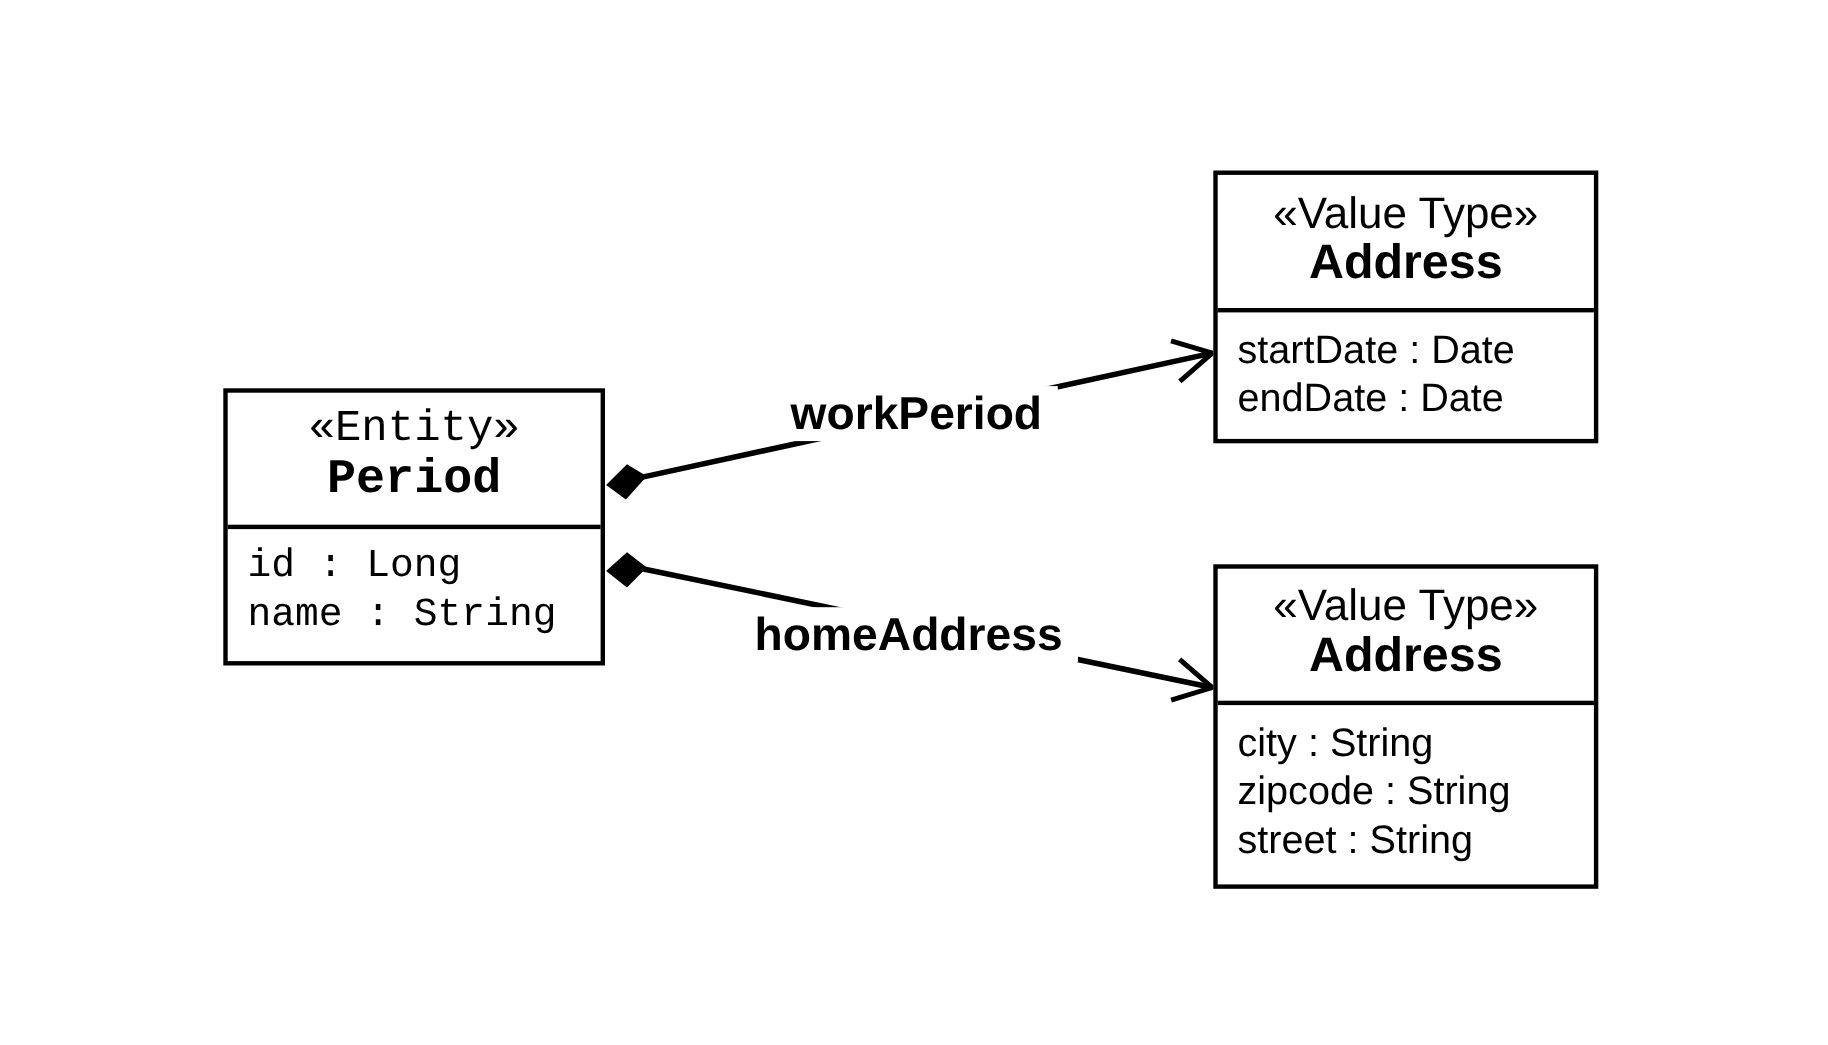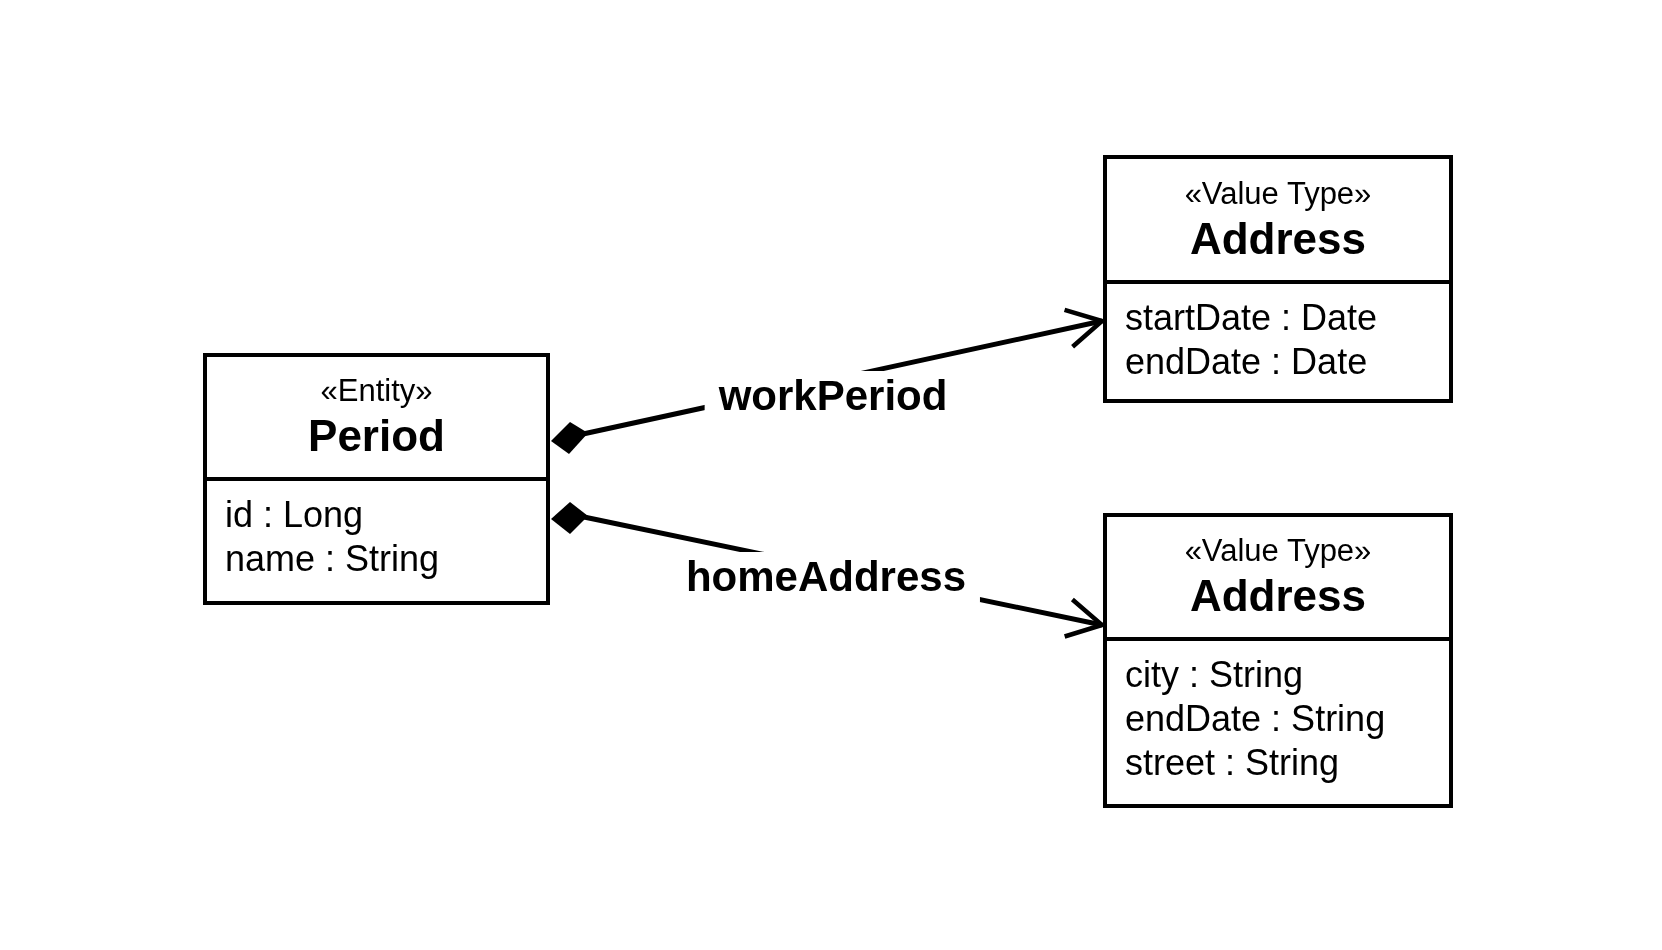--- a/index.html
+++ b/index.html
@@ -31,21 +31,21 @@
   }
   .uml-header {
     box-sizing: border-box;
     border-bottom: 4px solid #000000;
     display: flex;
     flex-direction: column;
     align-items: center;
     justify-content: center;
   }
   .stereotype {
-    font-size: 31px;
+    font-size: 40px;
     line-height: 38px;
     white-space: nowrap;
   }
   .classname {
     font-size: 44px;
     font-weight: bold;
     line-height: 52px;
     white-space: nowrap;
   }
   .uml-attrs {
@@ -61,27 +61,27 @@
     transform: translate(-50%, -50%);
     font-size: 42px;
     font-weight: bold;
     line-height: 50px;
     background: #ffffff;
     padding: 0 14px;
     white-space: nowrap;
     z-index: 3;
   }
   
-  .box-member  { left: 203px;  top: 353px; width: 347px; height: 252px; }
+  .box-member  { left: 203px;  top: 353px; width: 347px; height: 252px; font-family: Liberation Mono, monospace; }
   .box-member .uml-header  { height: 124px; }
   .box-period  { left: 1103px; top: 155px; width: 350px; height: 248px; }
   .box-period .uml-header  { height: 125px; }
   .box-address { left: 1103px; top: 513px; width: 350px; height: 295px; }
   .box-address .uml-header { height: 124px; }
-  .label-workperiod  { left: 833px; top: 396px; text-align: center; }
+  .label-workperiod  { left: 833px; top: 376px; text-align: center; }
   .label-homeaddress { left: 826px; top: 577px; }
 </style>
 </head>
 <body>
 
 <div class="canvas">
 
   <svg class="connectors" width="1662" height="950" viewBox="0 0 1662 950">
     <defs>
       <marker id="openArrow" viewBox="0 0 10 10" refX="8.8" refY="5" markerWidth="9" markerHeight="9" orient="auto">
@@ -118,21 +118,21 @@
     </div>
   </div>
 
   <div class="uml-class box-address">
     <div class="uml-header">
       <div class="stereotype">«Value Type»</div>
       <div class="classname">Address</div>
     </div>
     <div class="uml-attrs">
       <div class="attr">city : String</div>
-      <div class="attr">endDate : String</div>
+      <div class="attr">zipcode : String</div>
       <div class="attr">street : String</div>
     </div>
   </div>
 
   <div class="rel-label label-workperiod">workPeriod</div>
   <div class="rel-label label-homeaddress">homeAddress</div>
 
 </div>
 
 </body></html>

